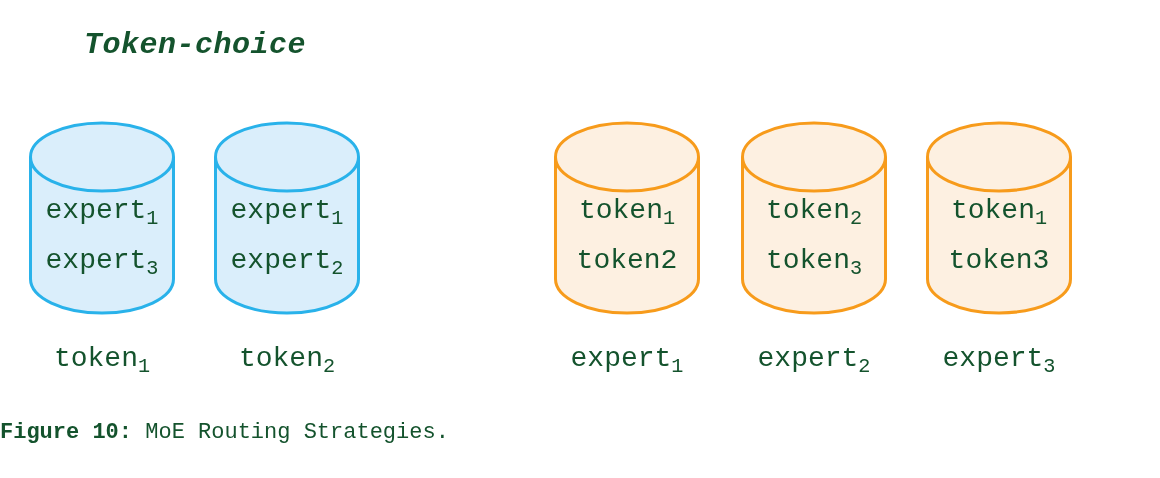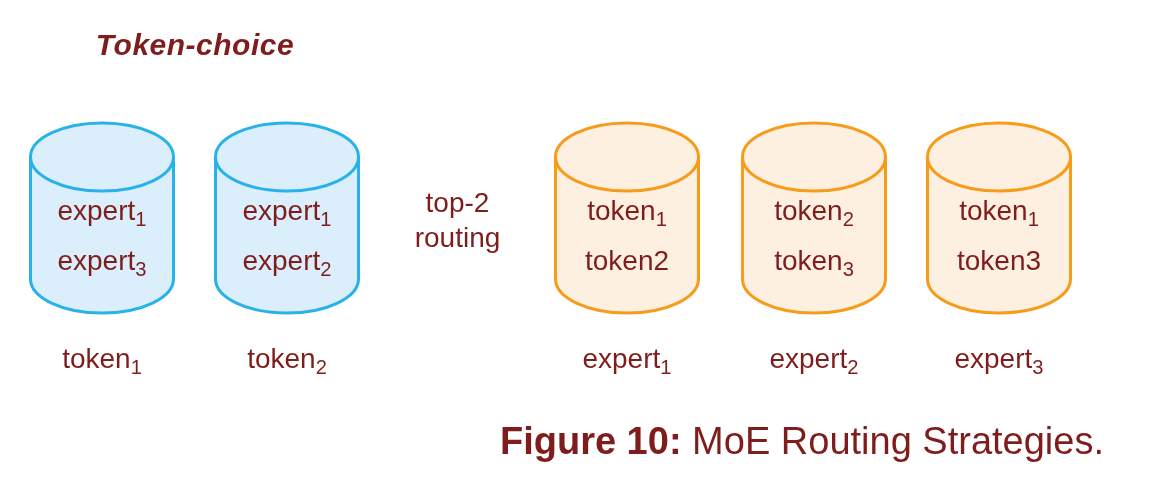--- a/index.html
+++ b/index.html
@@ -1,22 +1,22 @@
 <!DOCTYPE html>
 <html><head>
 <meta charset="utf-8">
 <style>
   html, body { margin: 0; padding: 0; background: #ffffff; }
   .page {
     position: relative;
     width: 1160px;
     height: 478px;
     background: #ffffff;
-    font-family: Liberation Sans, sans-serif;
-    color: #7f1d1d;
+    font-family: Liberation Mono, monospace;
+    color: #14532d;
     overflow: hidden;
   }
   .section-title {
     position: absolute;
     top: 28px;
     font-size: 30px;
     font-weight: 700;
     font-style: italic;
     text-align: center;
     letter-spacing: 0.5px;
@@ -60,22 +60,22 @@
     width: 145px;
     text-align: center;
     font-size: 28px;
     line-height: 35px;
   }
   .caption {
     position: absolute;
     left: 0;
     top: 420px;
     width: 1104px;
-    text-align: right;
-    font-size: 38px;
+    text-align: left;
+    font-size: 22px;
   }
   .caption .cap-bold { font-weight: 700; }
   sub {
     font-size: 0.72em;
     line-height: 0;
     vertical-align: baseline;
     position: relative;
     top: 0.28em;
   }
 </style>
@@ -101,24 +101,20 @@
     <svg width="148" height="196" viewBox="0 0 148 196">
       <path class="cyl-body" d="M 2.5 37 L 2.5 159 A 71.5 34 0 0 0 145.5 159 L 145.5 37"></path>
       <ellipse class="cyl-top" cx="74" cy="37" rx="71.5" ry="34"></ellipse>
     </svg>
     <div class="cyl-text">
       <div><span>expert</span><sub>1</sub></div>
       <div><span>expert</span><sub>2</sub></div>
     </div>
   </div>
 
-  <div class="routing-note">
-    <div>top-2</div>
-    <div>routing</div>
-  </div>
 
   <div class="cyl orange" style="left:553px">
     <svg width="148" height="196" viewBox="0 0 148 196">
       <path class="cyl-body" d="M 2.5 37 L 2.5 159 A 71.5 34 0 0 0 145.5 159 L 145.5 37"></path>
       <ellipse class="cyl-top" cx="74" cy="37" rx="71.5" ry="34"></ellipse>
     </svg>
     <div class="cyl-text">
       <div><span>token</span><sub>1</sub></div>
       <div><span>token2</span><sub></sub></div>
     </div>

